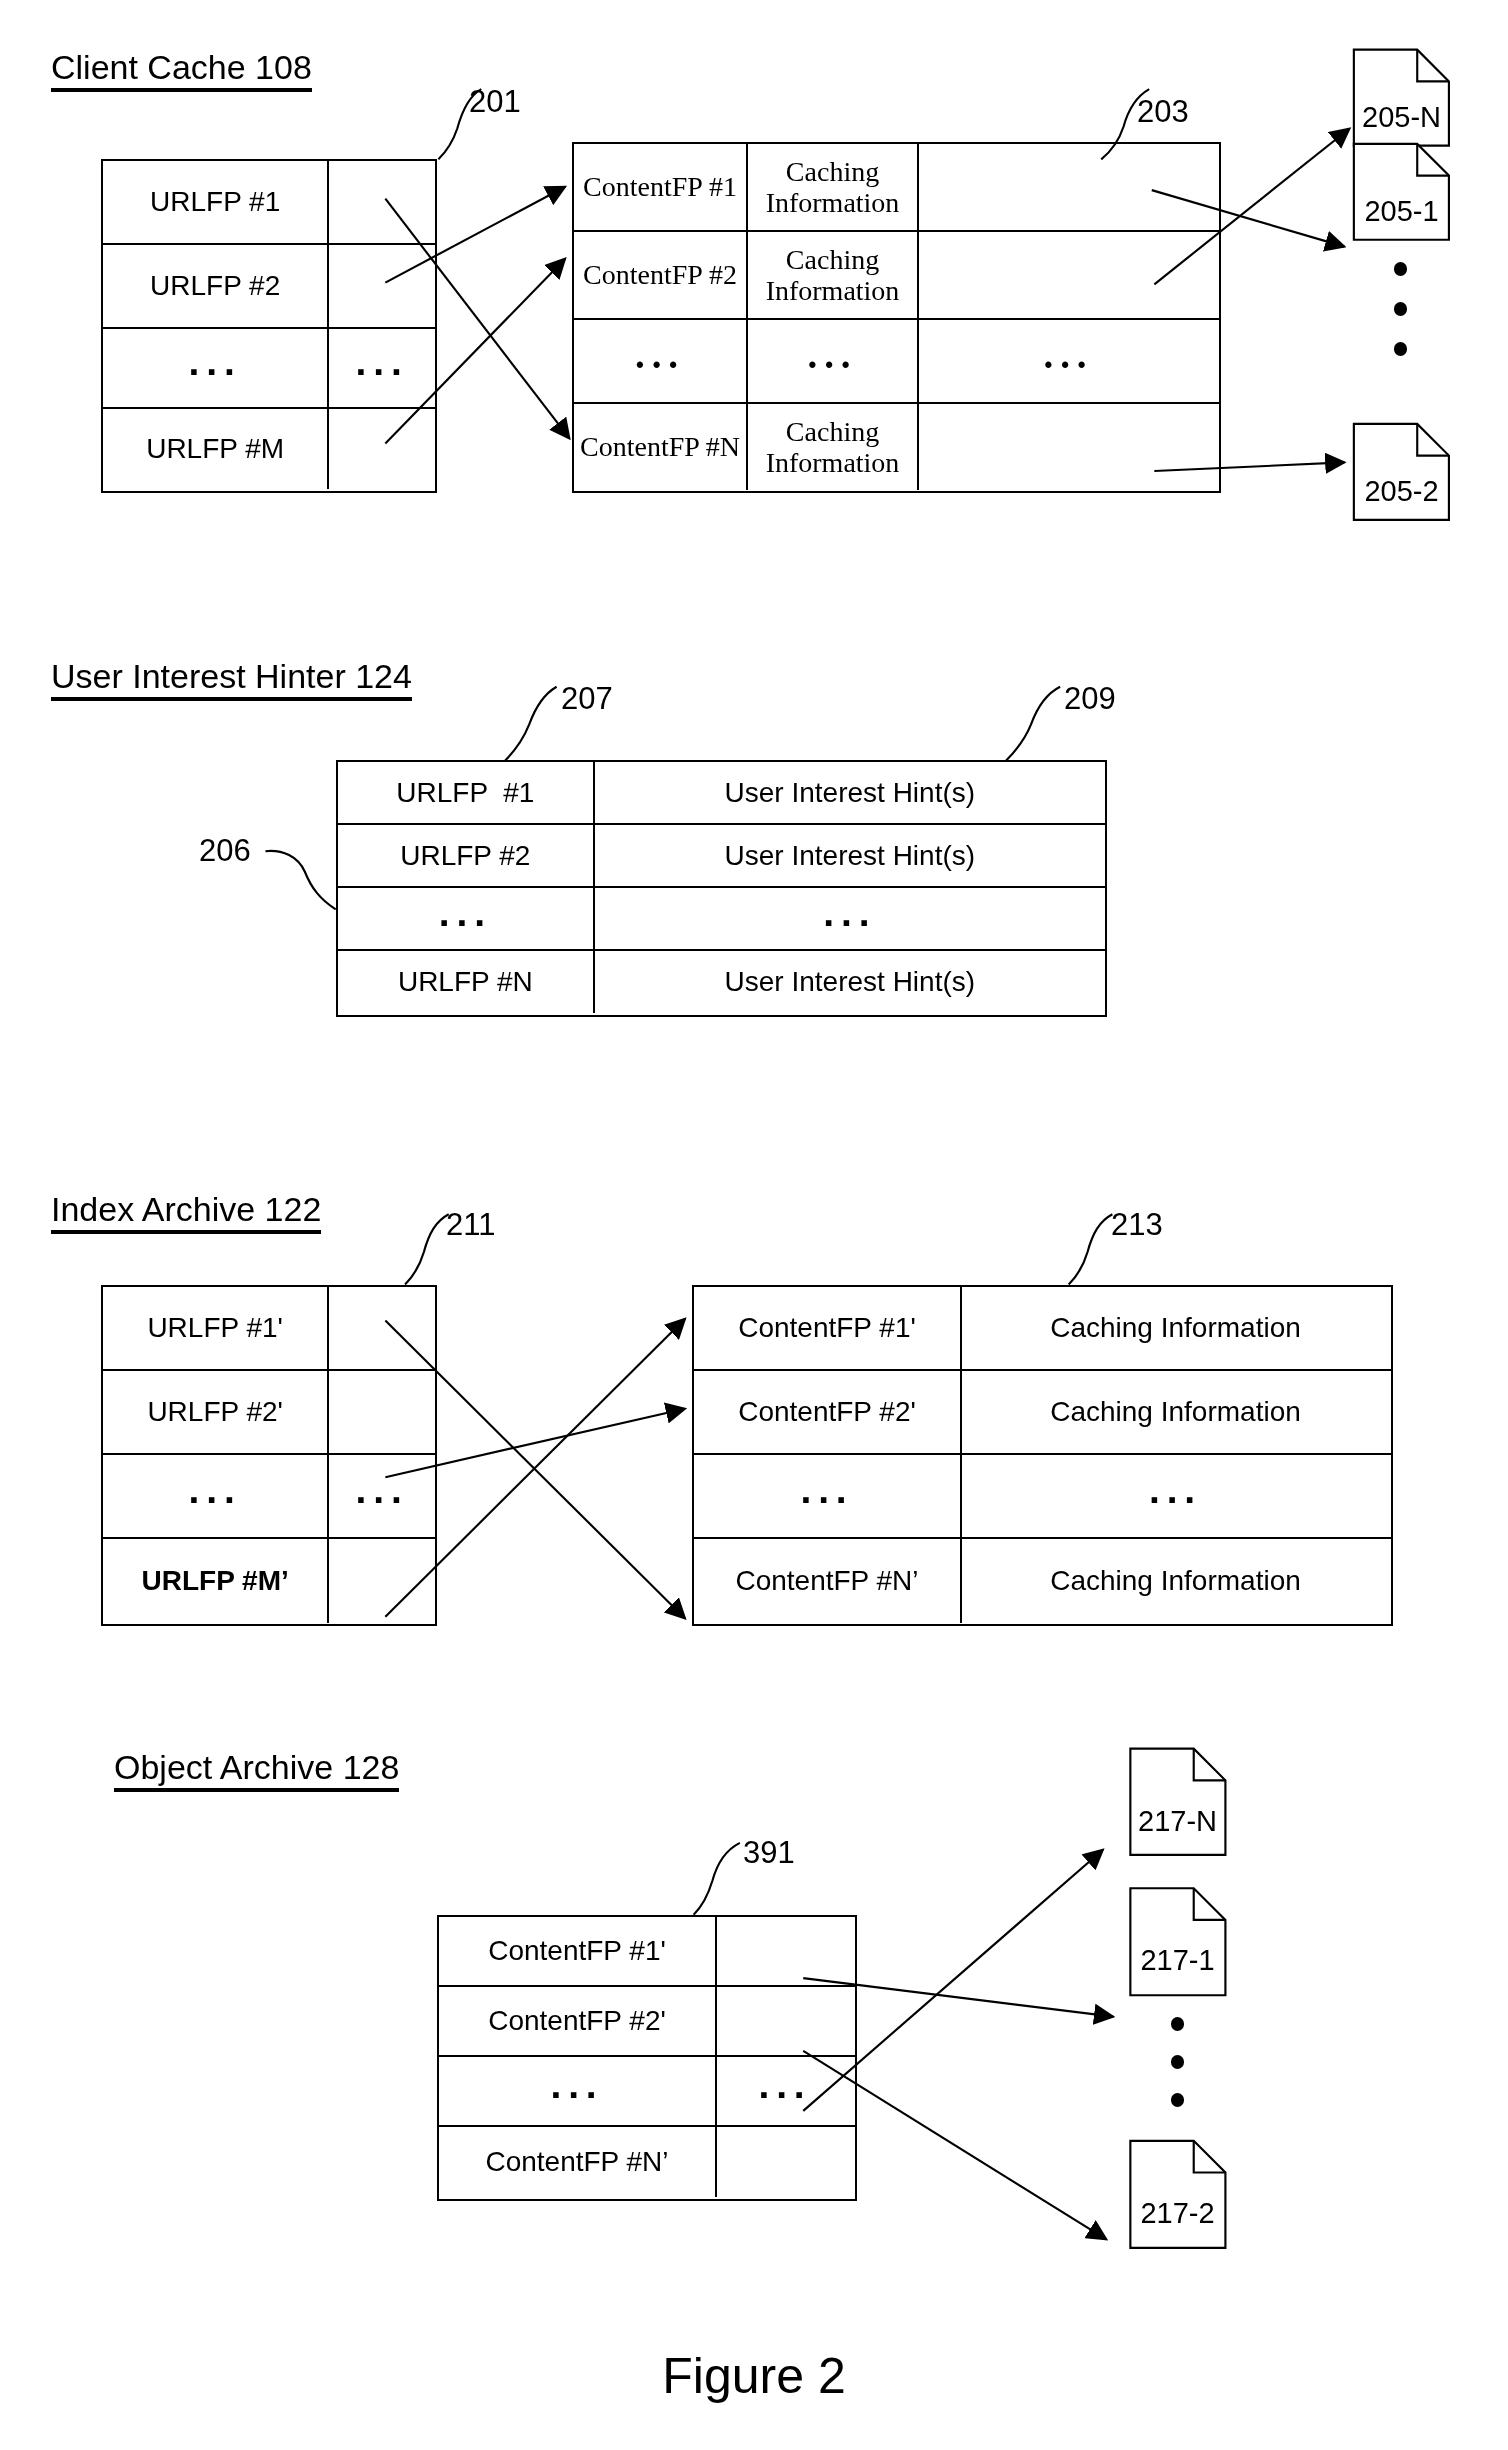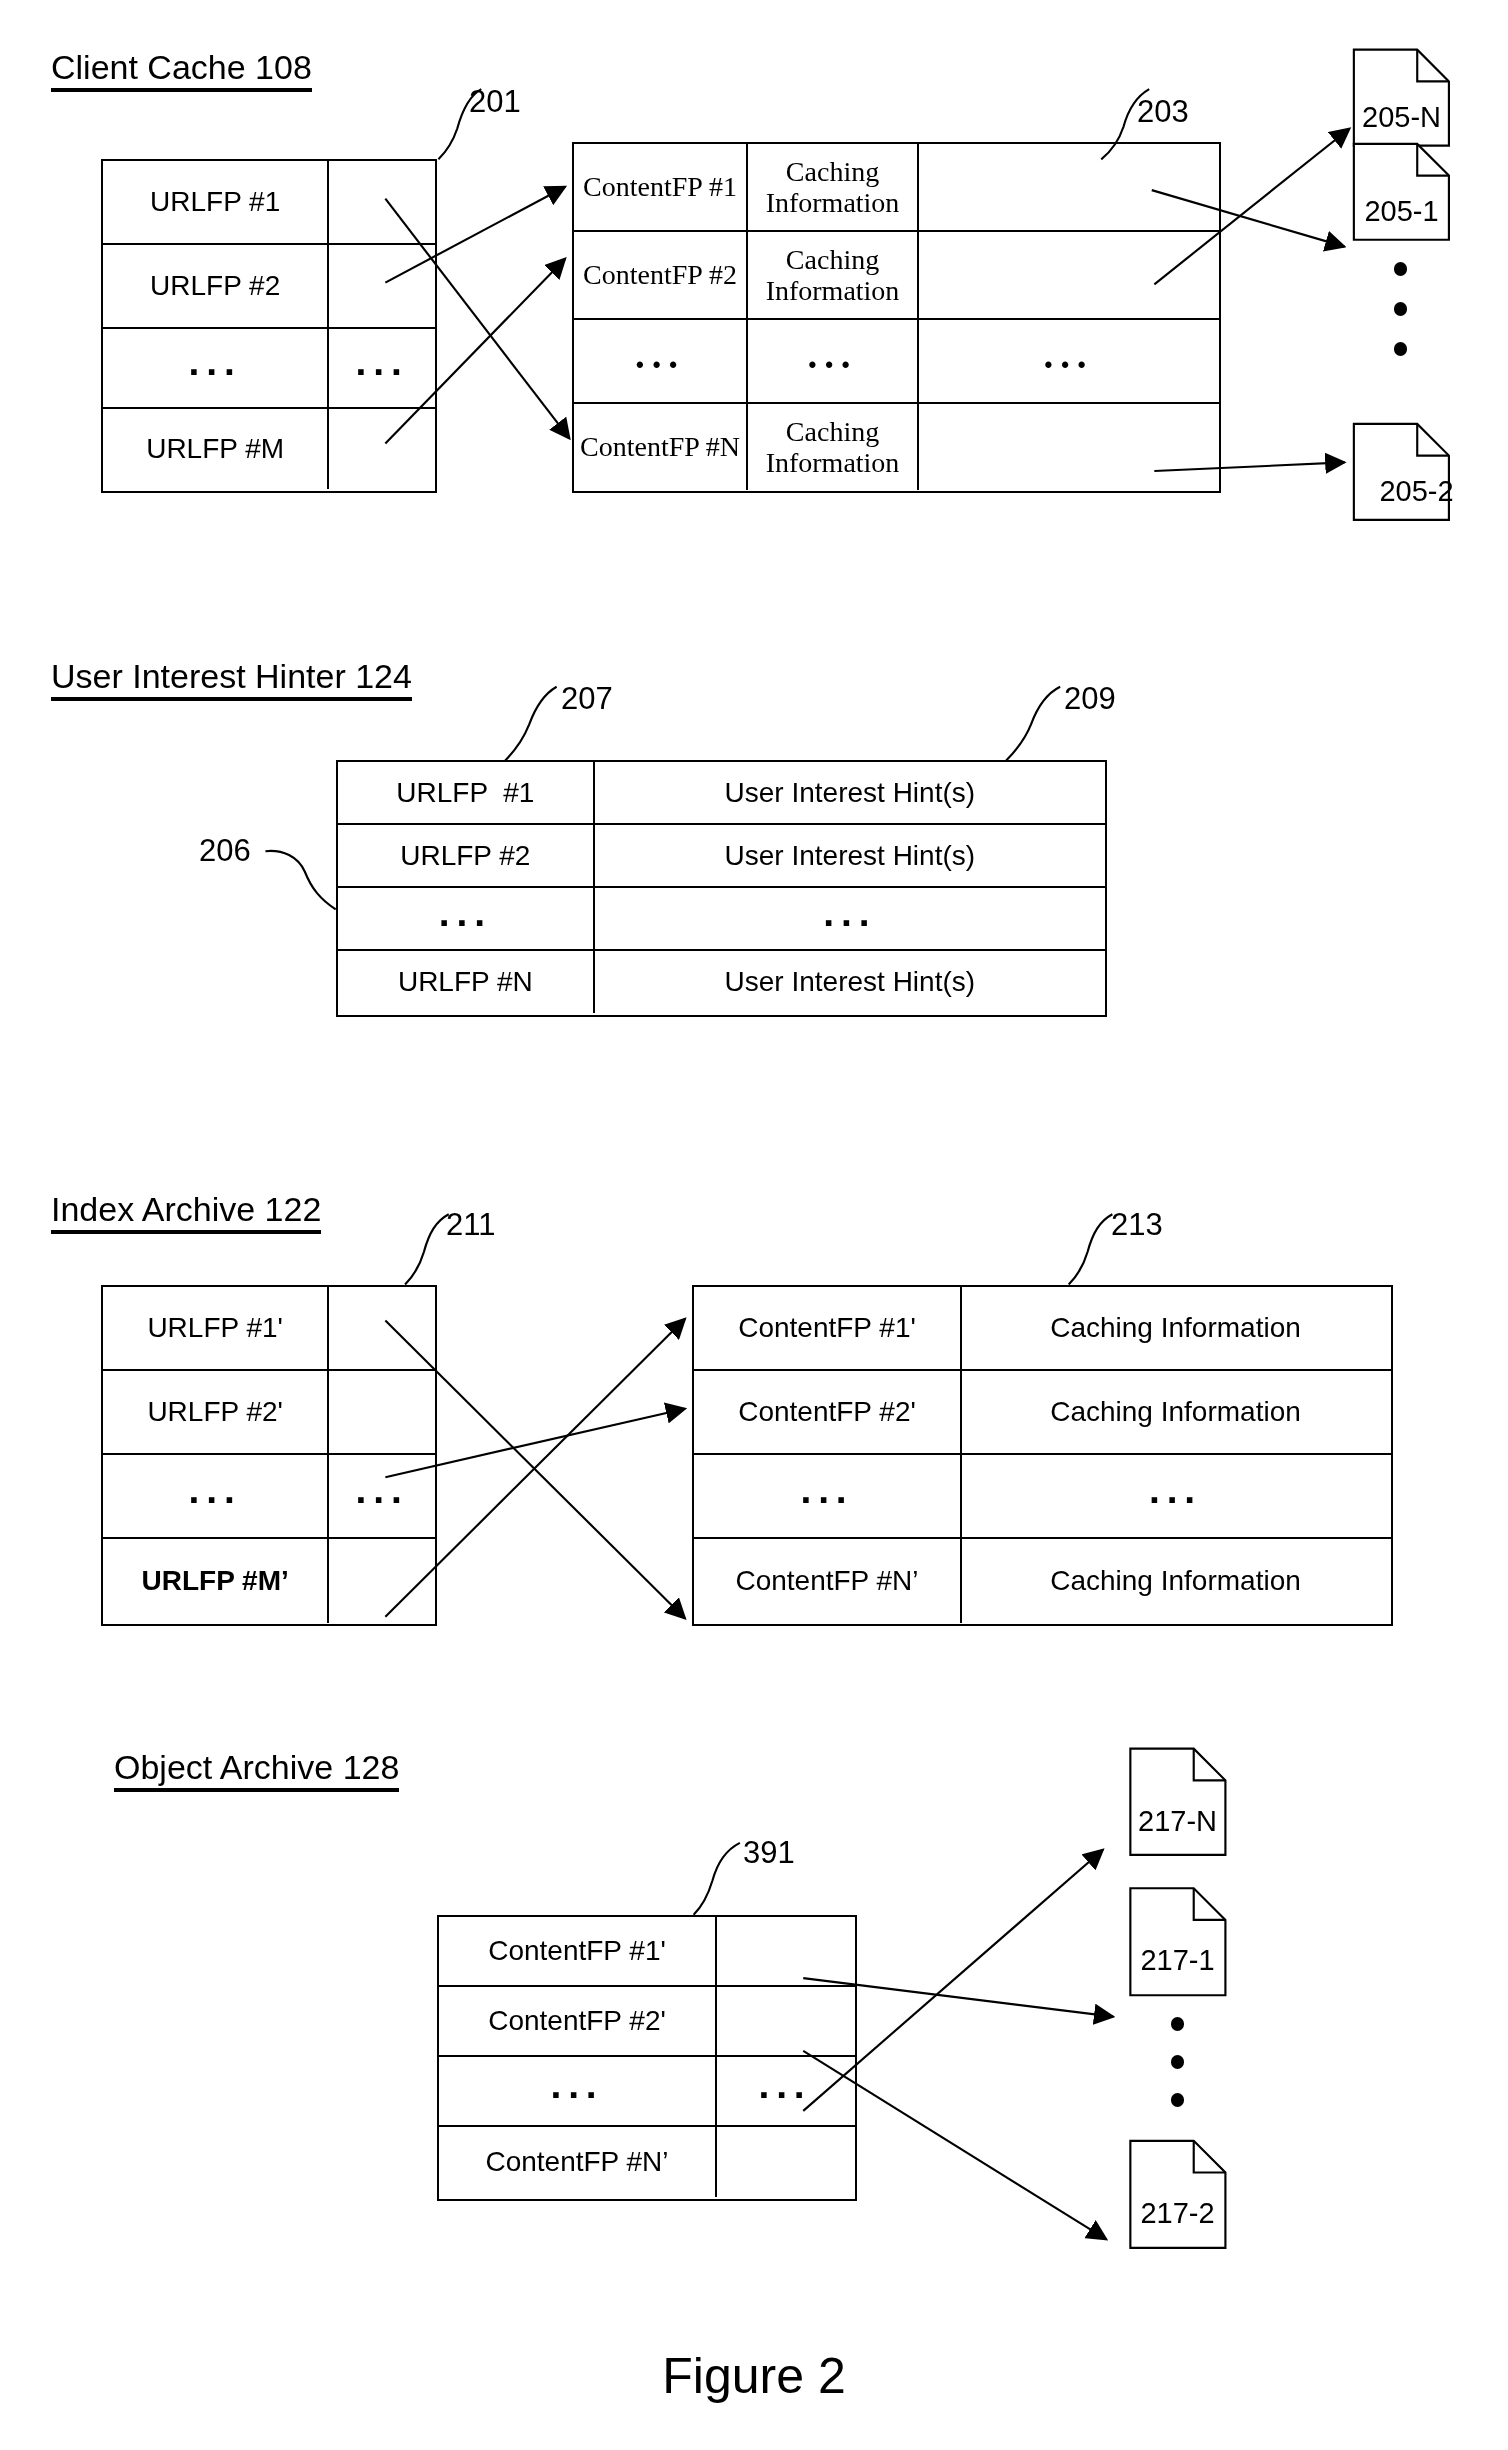--- a/index.html
+++ b/index.html
@@ -238,21 +238,21 @@
   </div>
   <div class="docicon" style="left:1354px; top:144px; width:95px; height:96px;">
     <div class="label" style="top:53px;">205-1</div>
   </div>
   <div class="vdots" style="left:1387px; top:262px; width:27px; height:94px;">
     <span></span>
       <span></span>
       <span></span>
   </div>
   <div class="docicon" style="left:1354px; top:424px; width:95px; height:96px;">
-    <div class="label" style="top:53px;margin-left:15px;">205-2</div>
+    <div class="label" style="top:53px;">205-2</div>
   </div>
 
   <div class="heading" style="left:51px; top:659px;">User Interest Hinter 124</div>
 
   <div class="refnum" style="left:561px; top:683px;">207</div>
   <div class="refnum" style="left:1064px; top:683px;">209</div>
   <div class="refnum" style="left:199px; top:835px;">206</div>
 
   <div class="tbl" style="left:336px; top:760px; width:771px; height:257px;">
     <div class="row" style="height:63px;">

